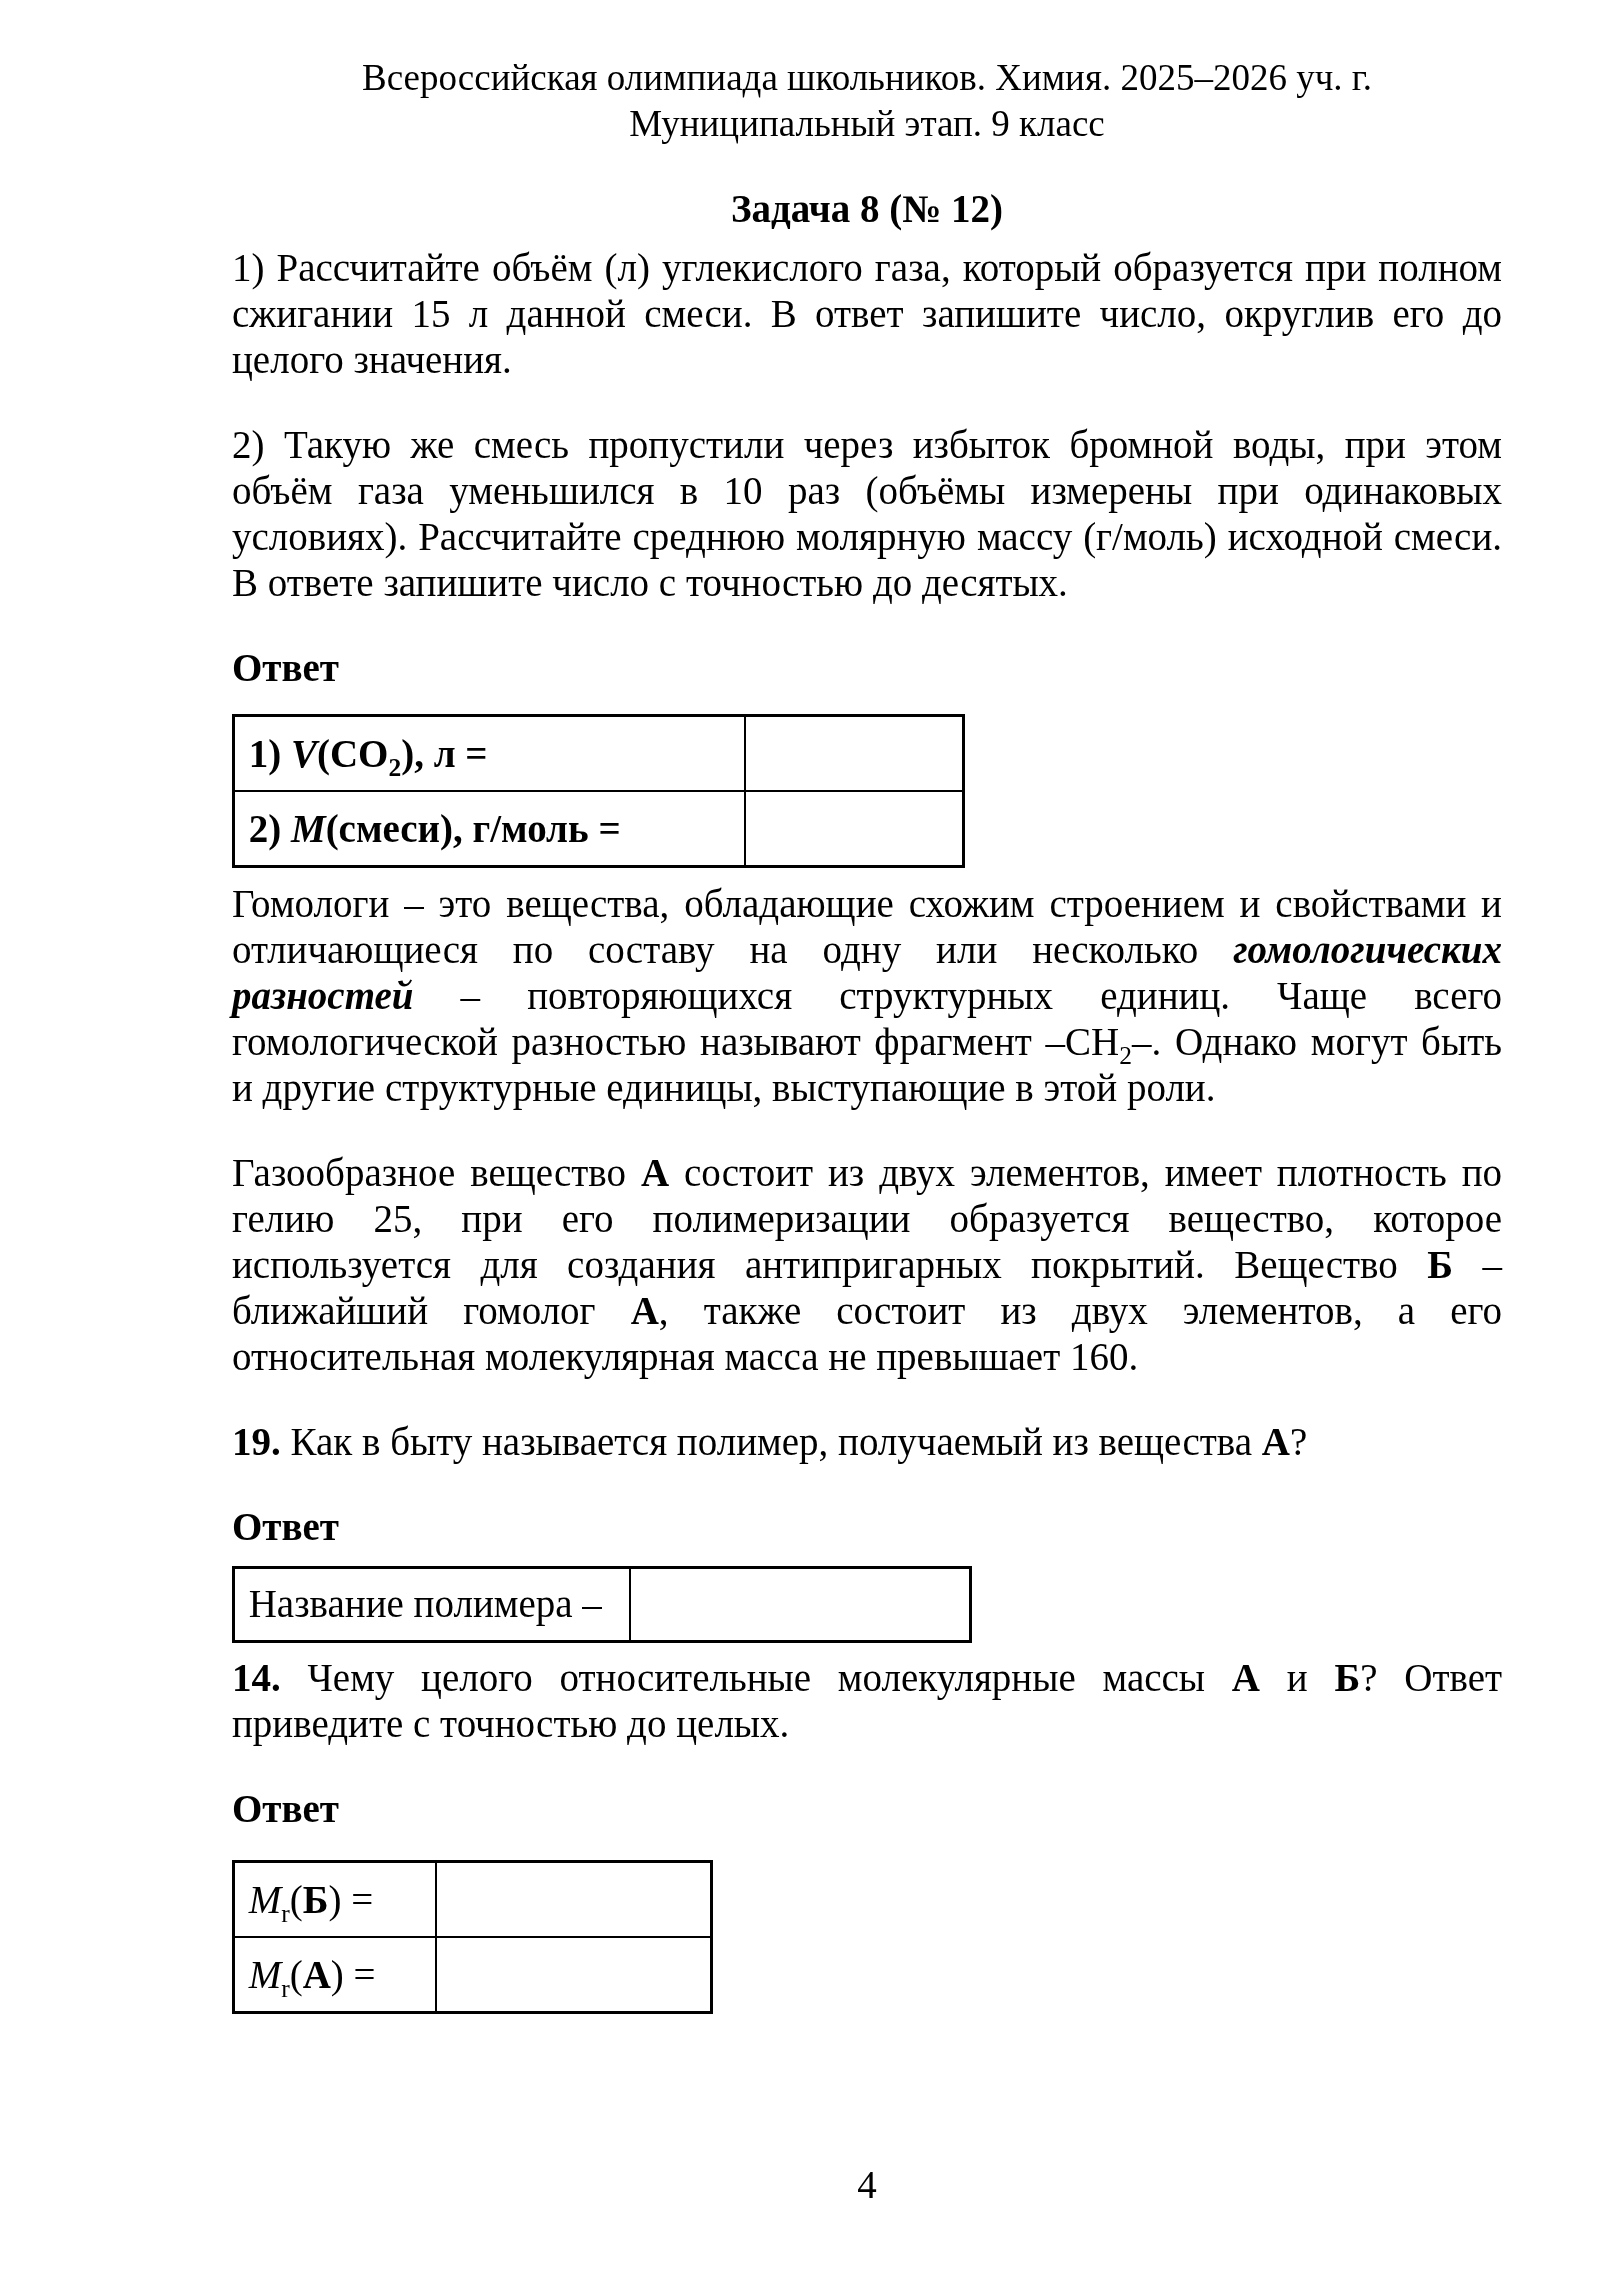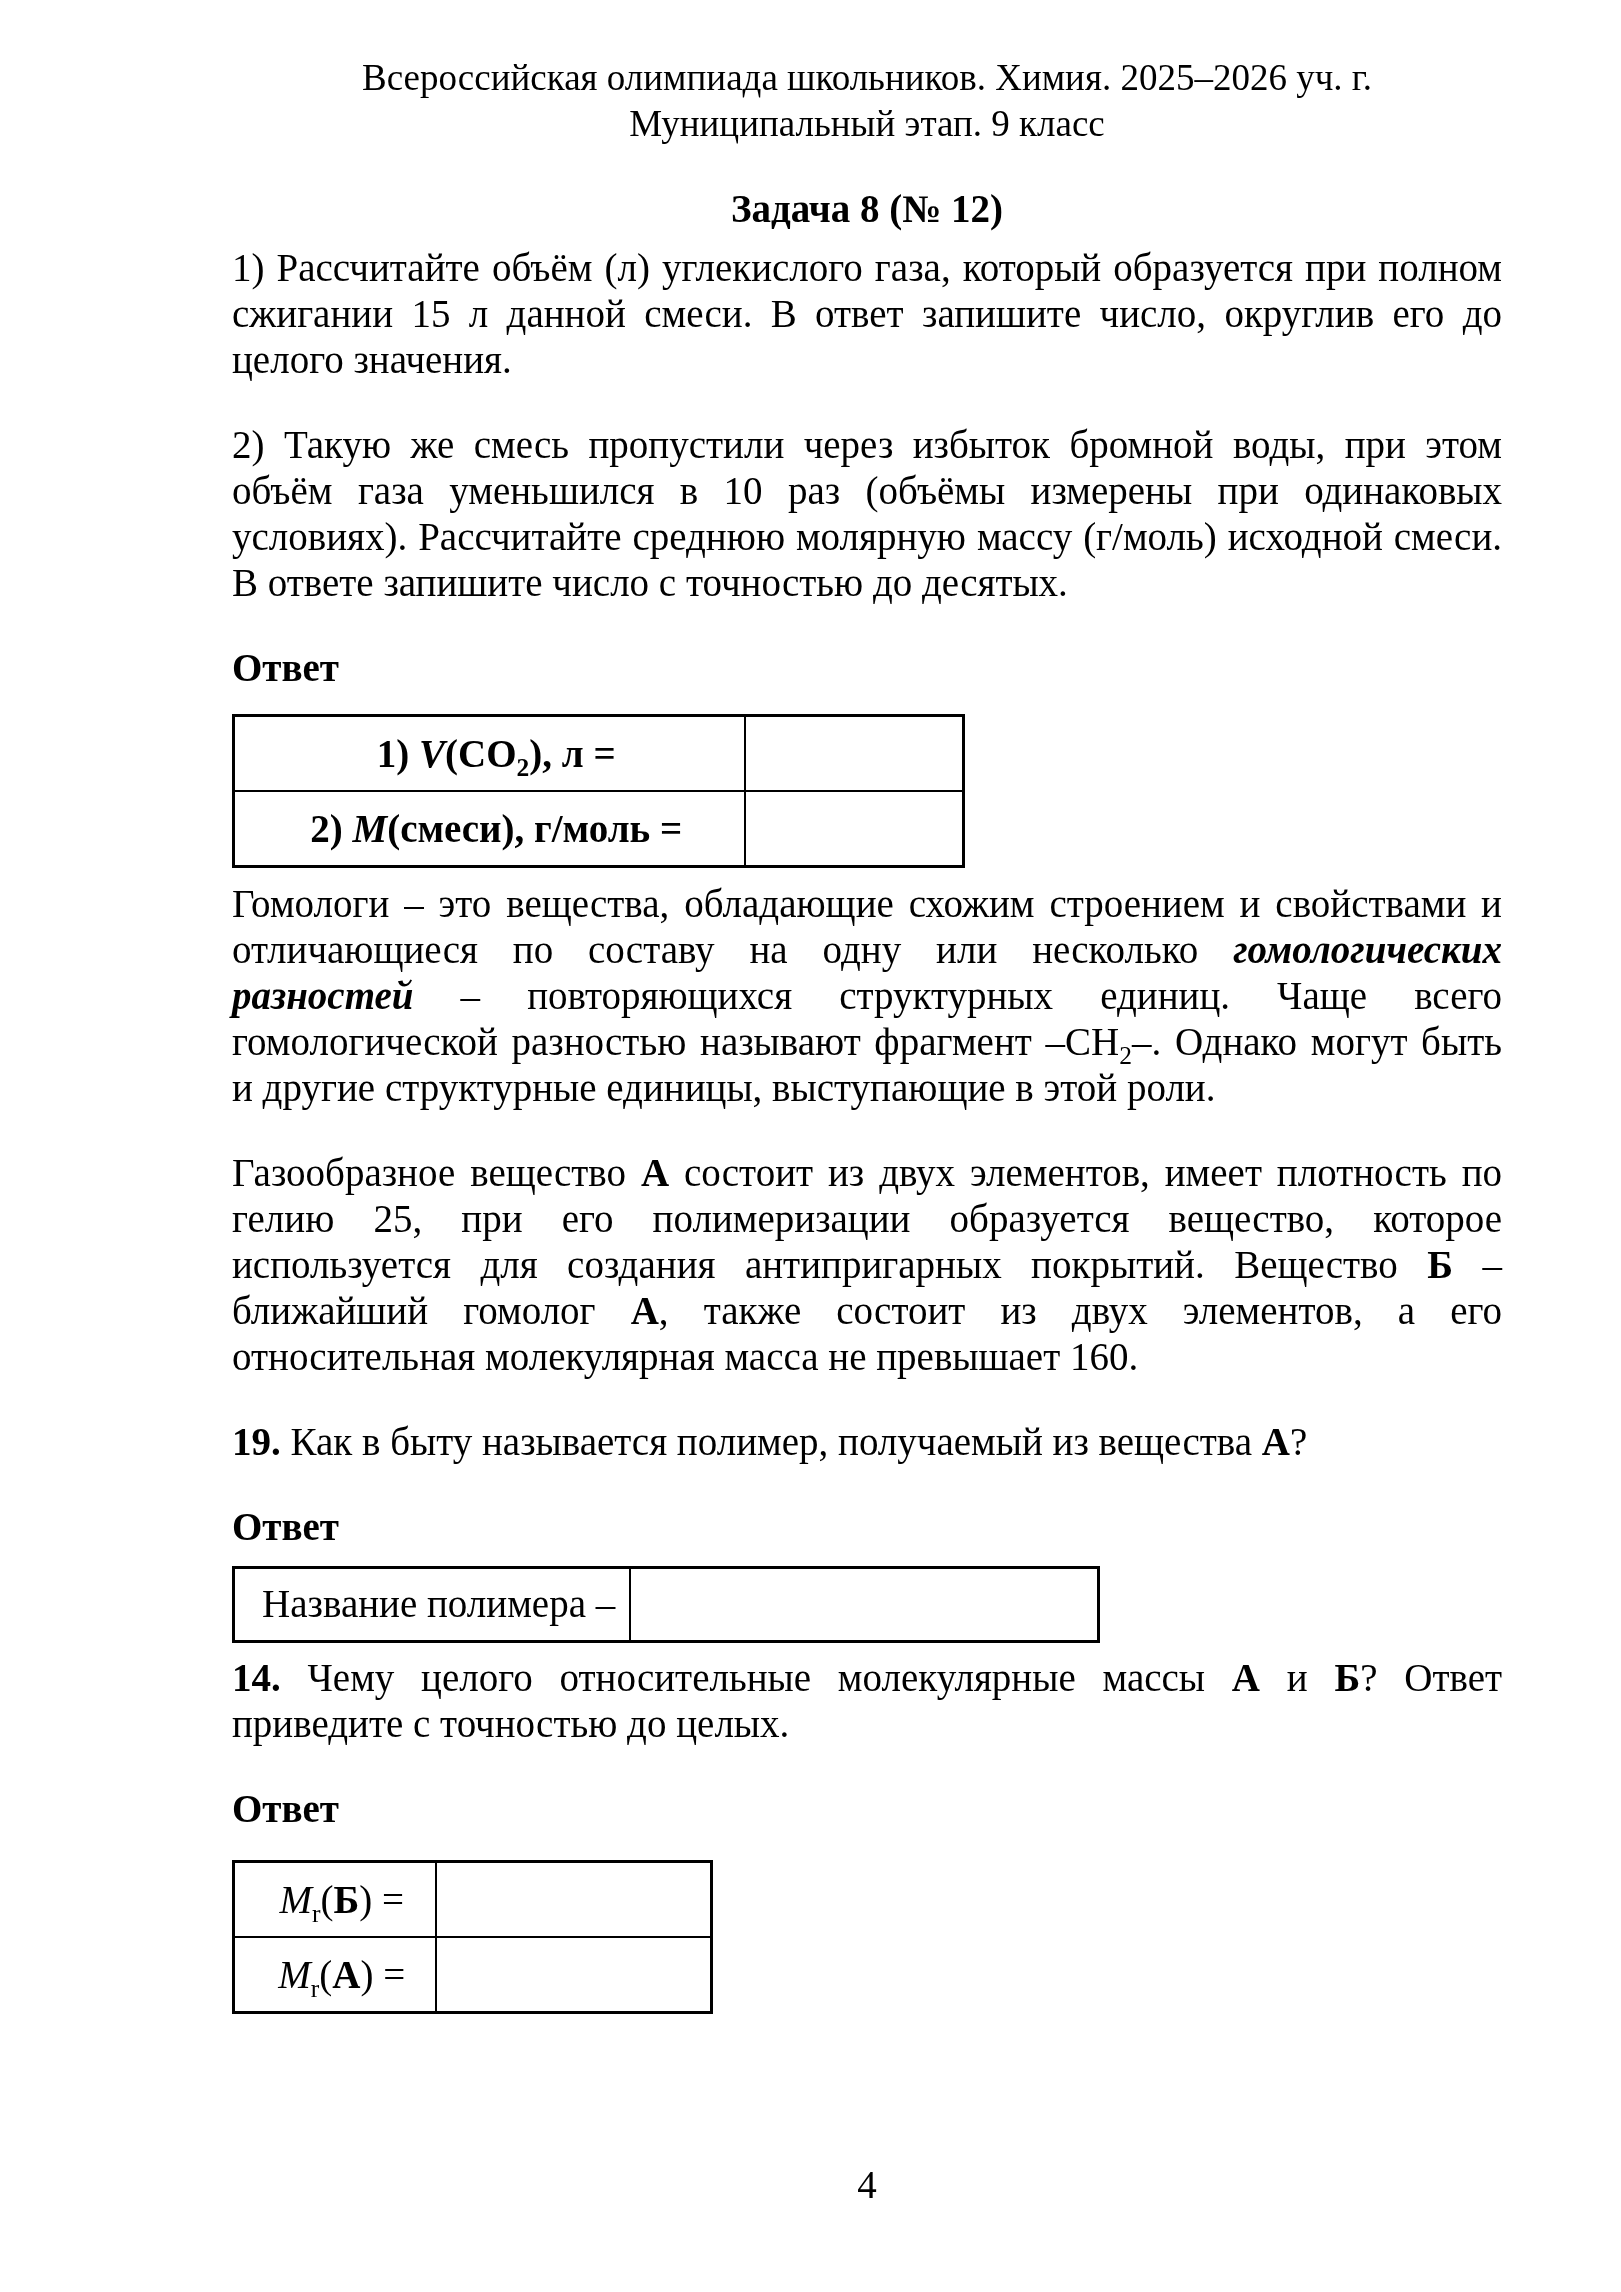--- a/index.html
+++ b/index.html
@@ -42,26 +42,25 @@
     border-collapse: collapse;
     table-layout: fixed;
     margin-top: 21.6px;
     border: 3.9px solid #000;
   }
   table.answer-table td {
     border: 2.9px solid #000;
     vertical-align: middle;
     padding: 0 0 0 13.7px;
     line-height: 46px;
-    text-align: center;
   }
   table.t1 { width: 733px; margin-top: 23.5px; }
   table.t1 td.c1 { width: 495px; }
   table.t1 td { height: 73px; font-weight: bold; }
-  table.t2 { width: 868px; margin-top: 15.7px; }
+  table.t2 { width: 740px; margin-top: 15.7px; }
   table.t2 td.c1 { width: 380px; }
   table.t2 td { height: 71px; }
   table.t3 { width: 481px; margin-top: 28px; }
   table.t3 td.c1 { width: 186px; }
   table.t3 td { height: 73px; }
   .seg-n { font-weight: normal; font-style: normal; }
   .seg-b { font-weight: bold; }
   .seg-i { font-style: italic; }
   .seg-bi { font-weight: bold; font-style: italic; }
   sub { font-size: 25.5px; line-height: 0; }

